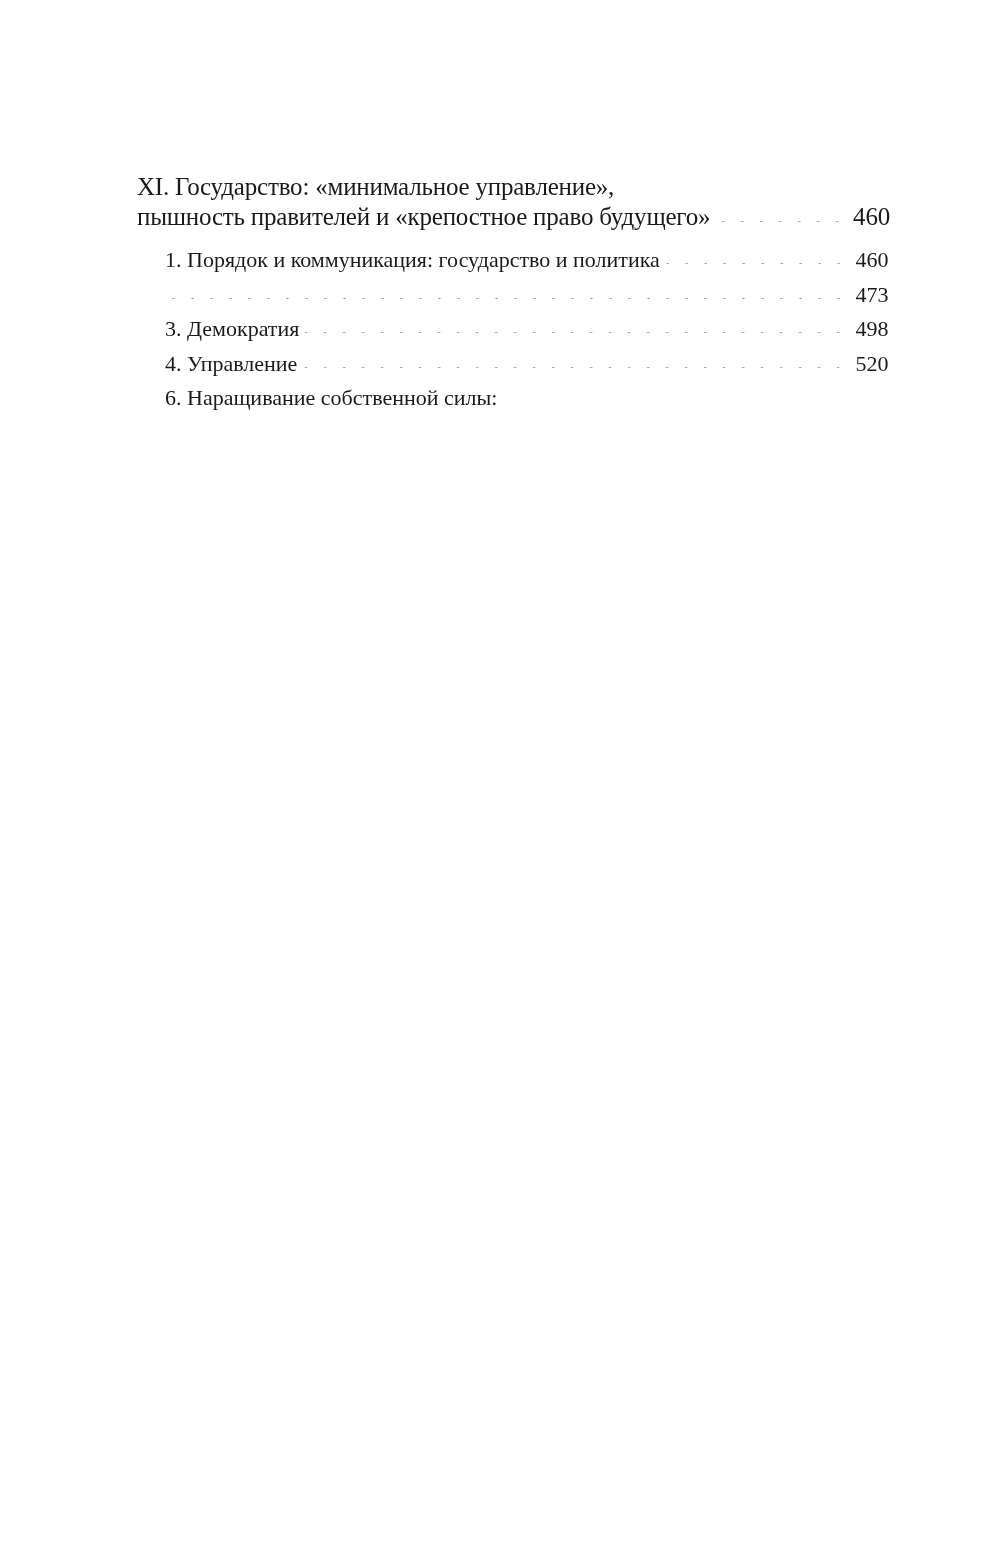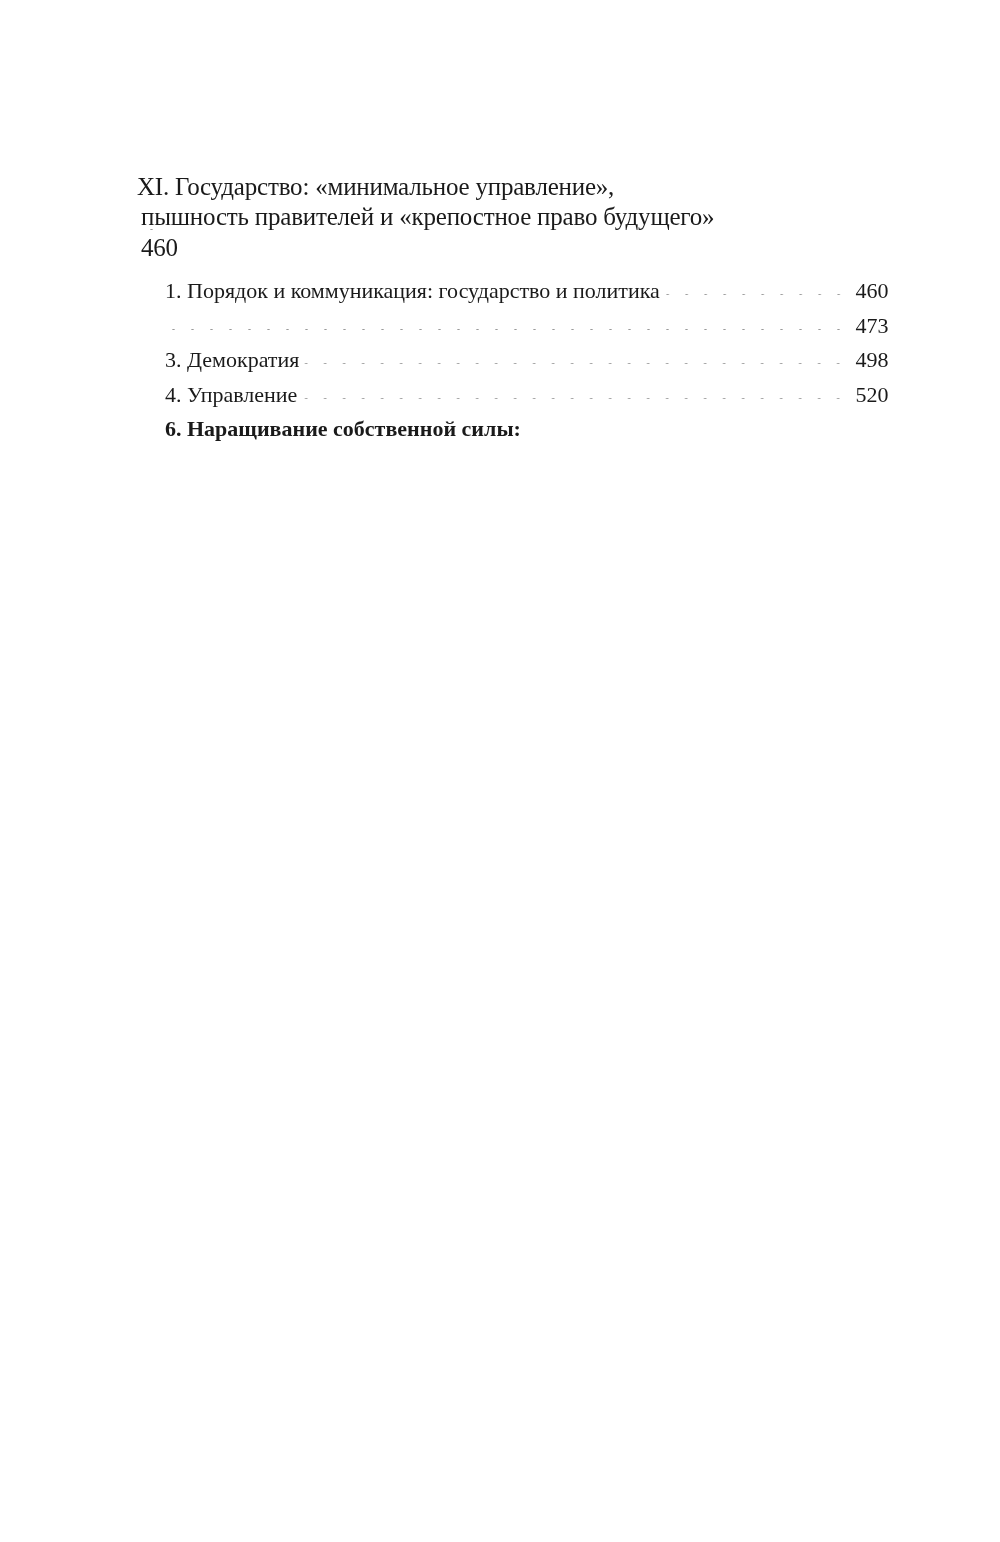--- a/index.html
+++ b/index.html
@@ -49,34 +49,33 @@
       background-size: 19px 3px;
       background-repeat: repeat-x;
       background-position: right center;
       min-width: 20px;
     }
     .row .page {
       flex: 0 0 auto;
       text-align: center;
       min-width: 36px;
     }
-    .chapter .row { font-size: 25px; flex-direction: column; }
+    .chapter .row { font-size: 25px; }
     .sections {
       margin-top: 15px;
       padding-left: 28px;
       font-size: 22px;
     }
     .section {
       line-height: 26px;
       margin-bottom: 8.5px;
     }
     .section .first-line {
       display: block;
       white-space: nowrap;
-      font-weight: bold;
     }
     .section .row .page { font-size: 22px; }
   </style>
 </head>
 <body>
 
 <div class="toc">
 
   <div class="chapter">
     <span class="line1">XI. Государство: «минимальное управление»,</span>

